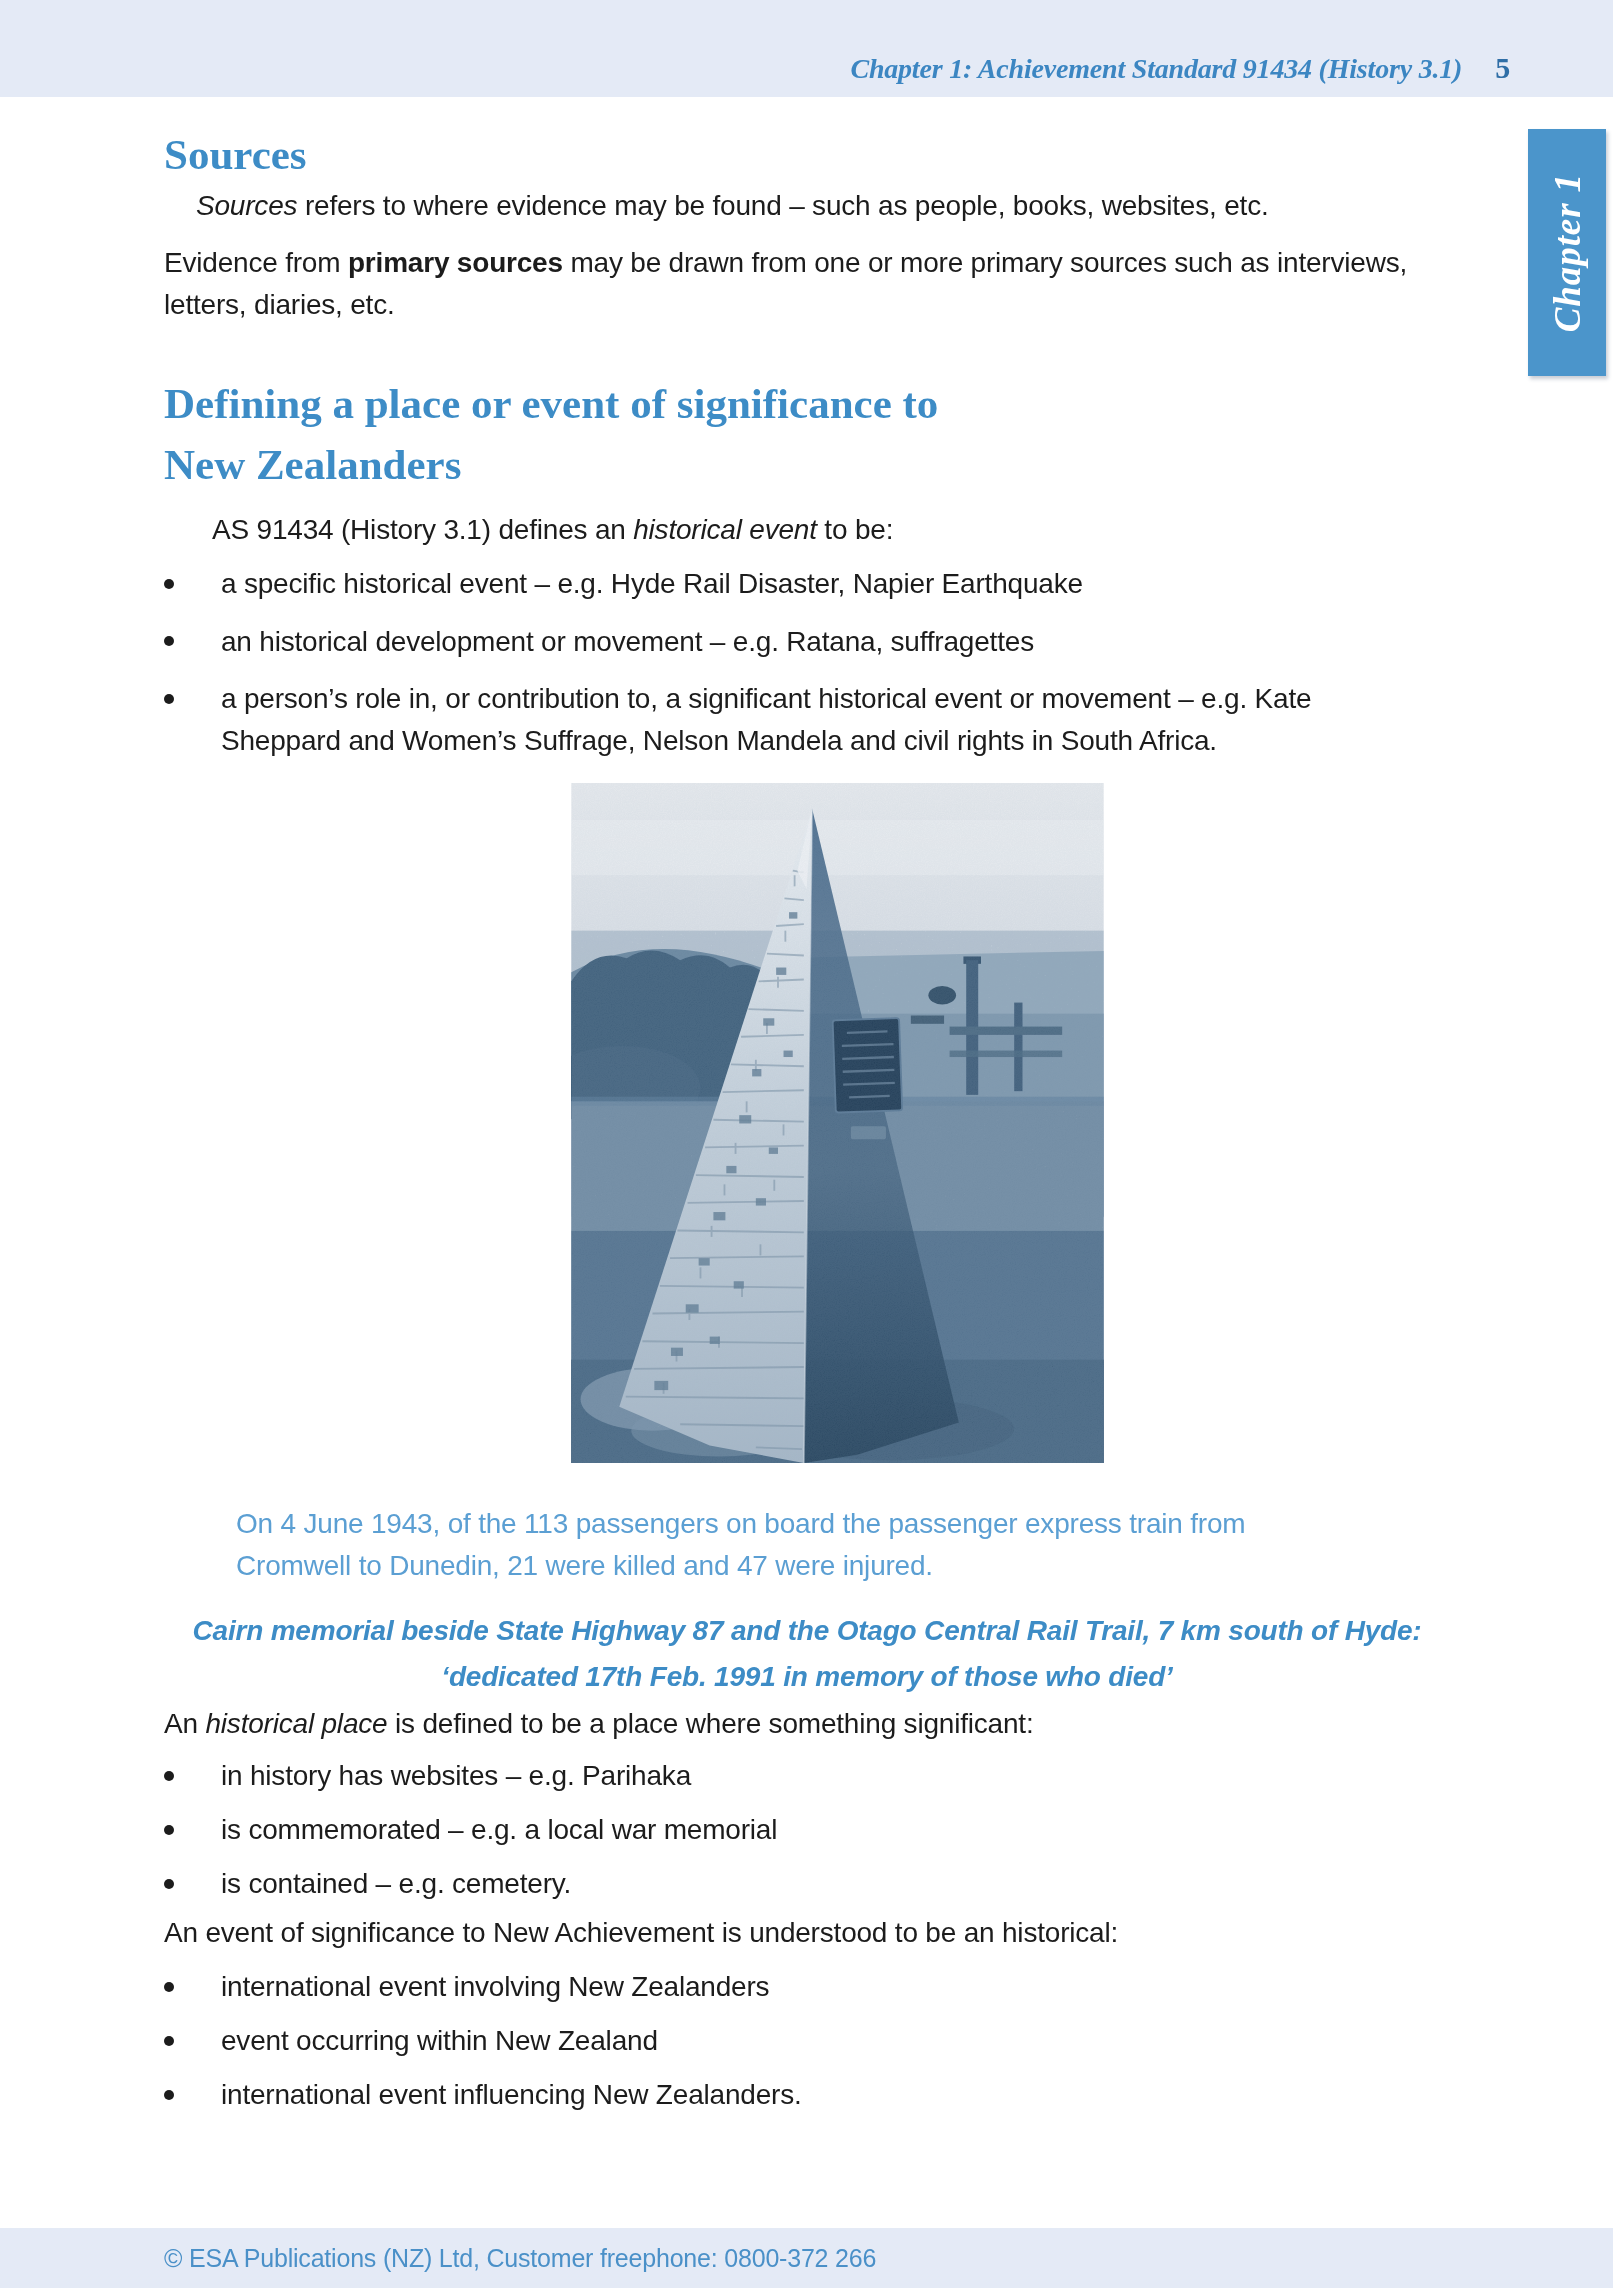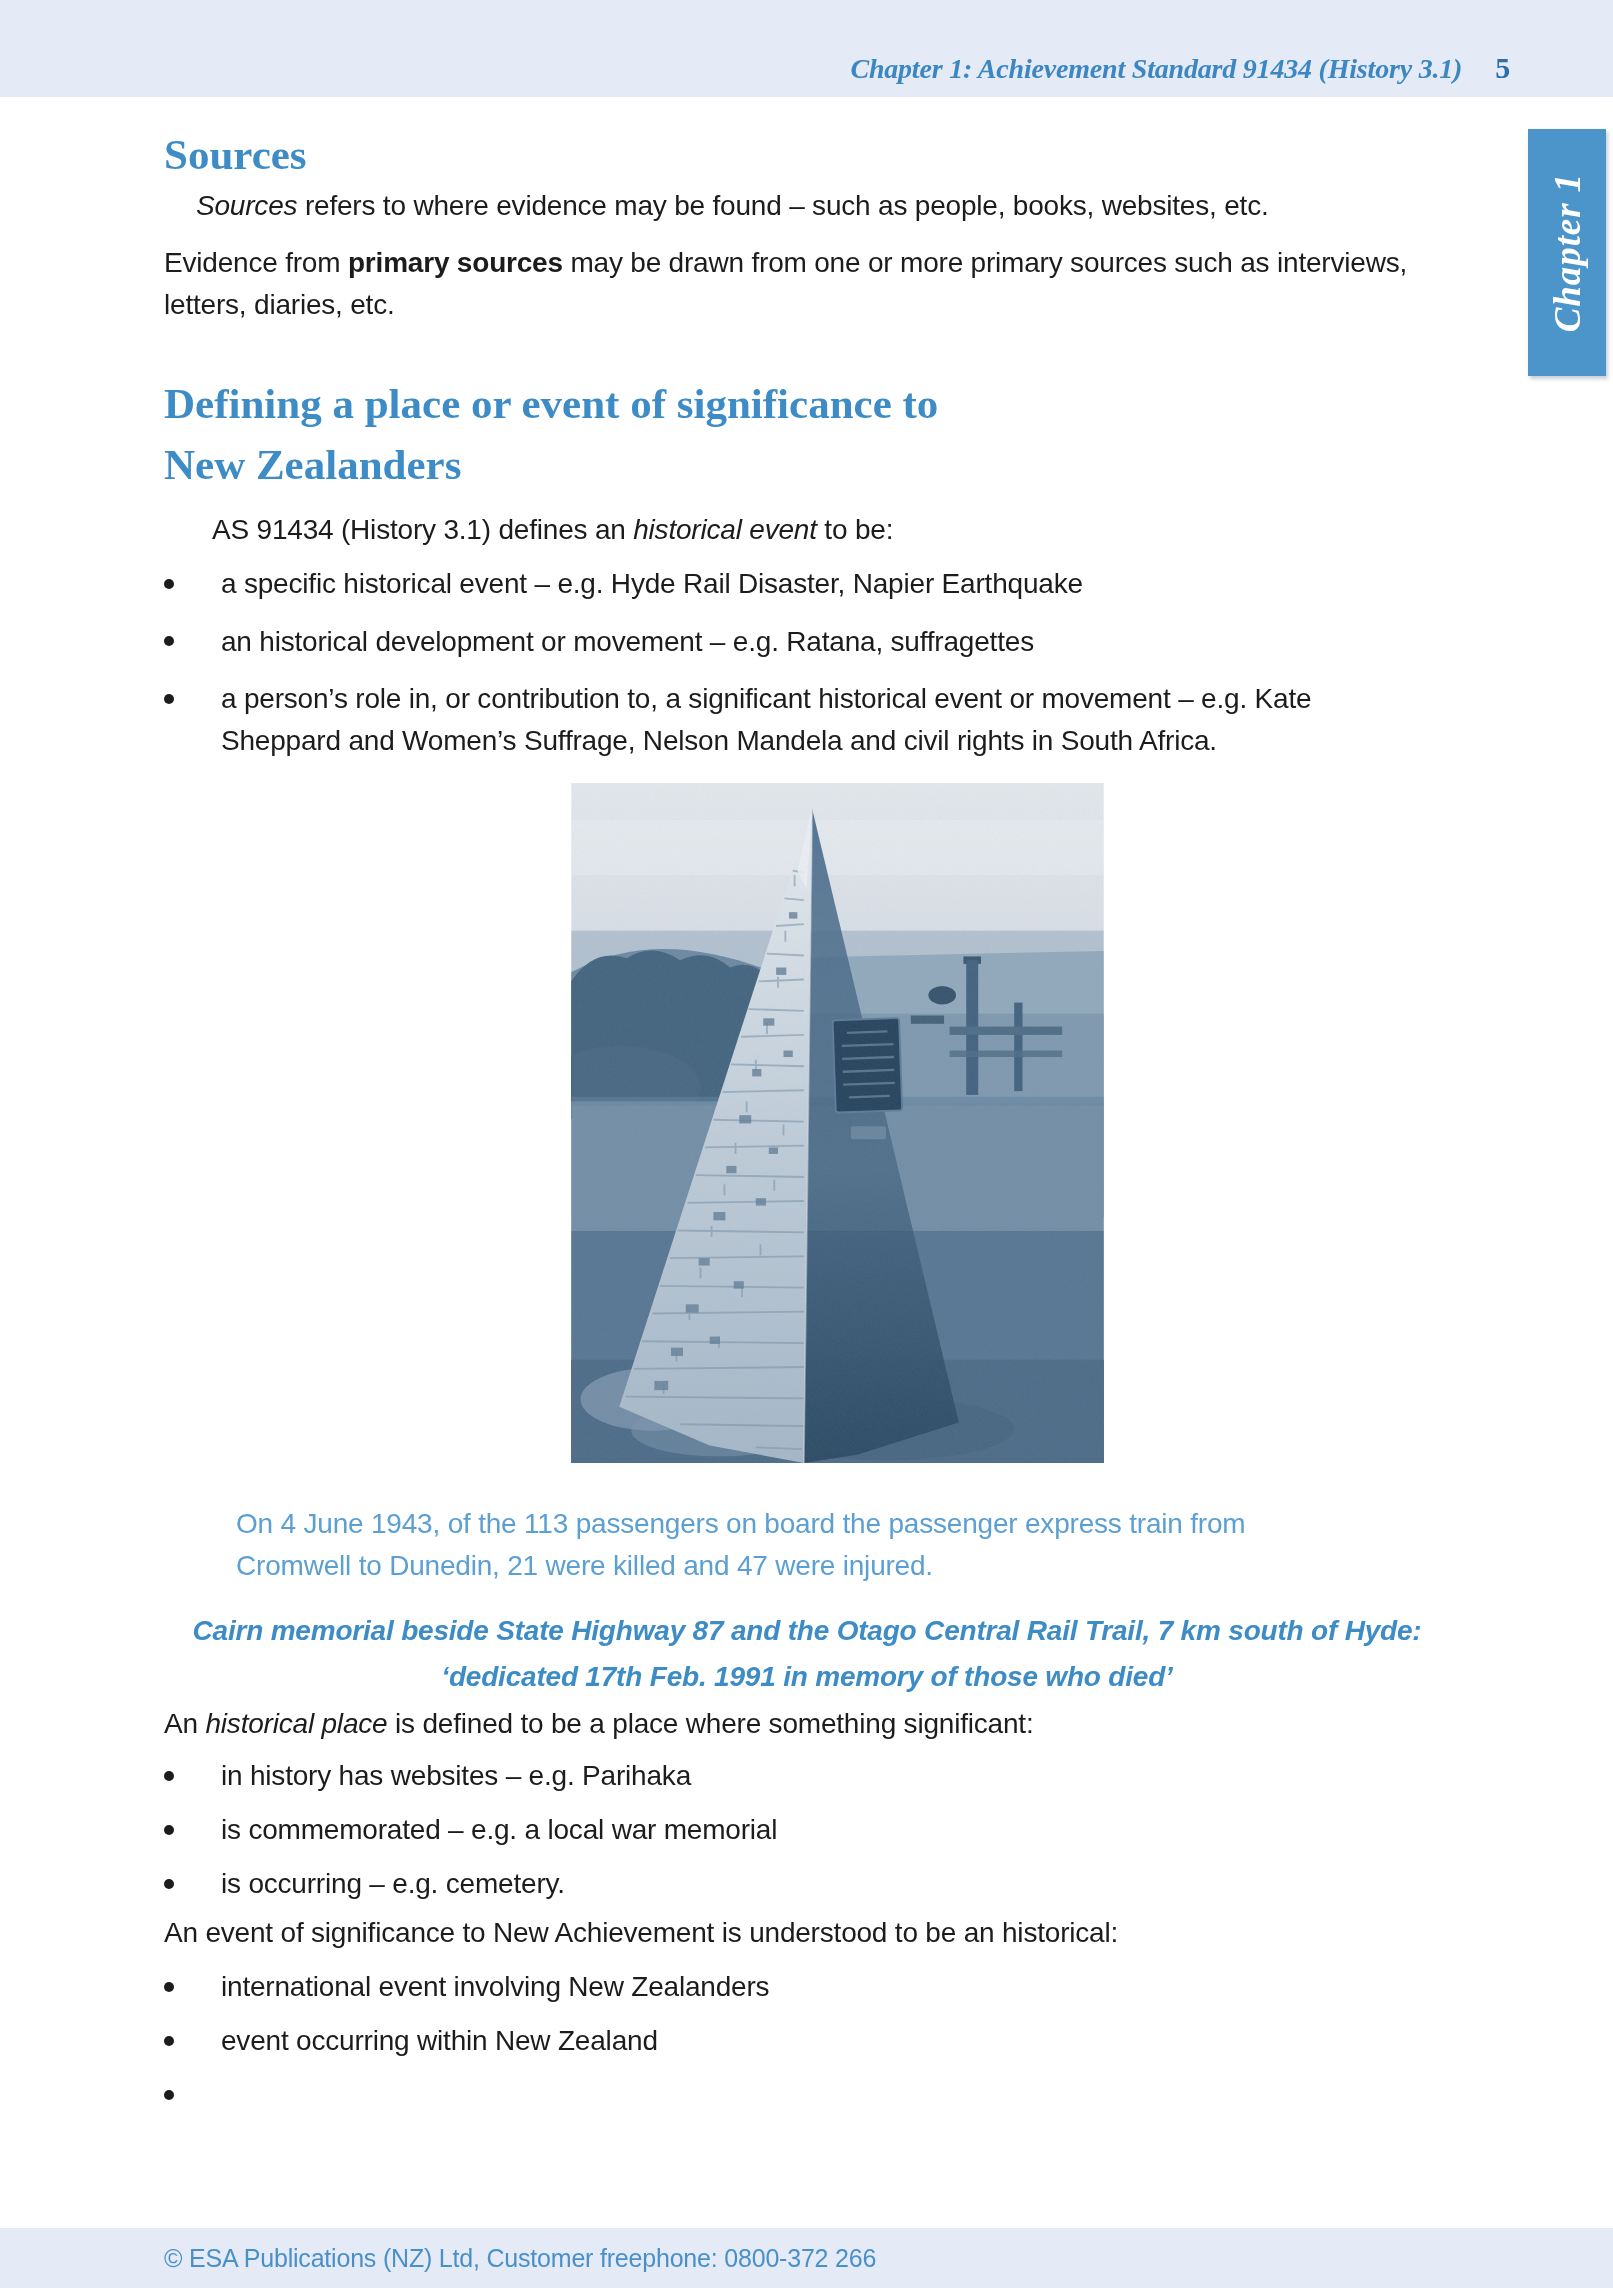--- a/index.html
+++ b/index.html
@@ -238,37 +238,38 @@
     <li>
         <span class="dot"></span>
         <span>in history has websites – e.g. Parihaka</span>
       </li>
     <li>
         <span class="dot"></span>
         <span>is commemorated – e.g. a local war memorial</span>
       </li>
     <li>
         <span class="dot"></span>
-        <span>is occurring – e.g. cemetery.</span>
+        <span>is contained – e.g. cemetery.</span>
       </li>
   </ul>
 
   <p class="body-text" id="p-event">An event of significance to New Achievement is understood to be an historical:</p>
 
   <ul class="bullets" id="ul-significance">
     <li>
         <span class="dot"></span>
         <span>international event involving New Zealanders</span>
       </li>
     <li>
         <span class="dot"></span>
         <span>event occurring within New Zealand</span>
       </li>
     <li>
         <span class="dot"></span>
+        <span>international event influencing New Zealanders.</span>
       </li>
   </ul>
 
   <div class="footer-band"></div>
   <div class="footer-text">© ESA Publications (NZ) Ltd, Customer freephone: 0800-372 266</div>
 
 </div>
 
 
 </body></html>

